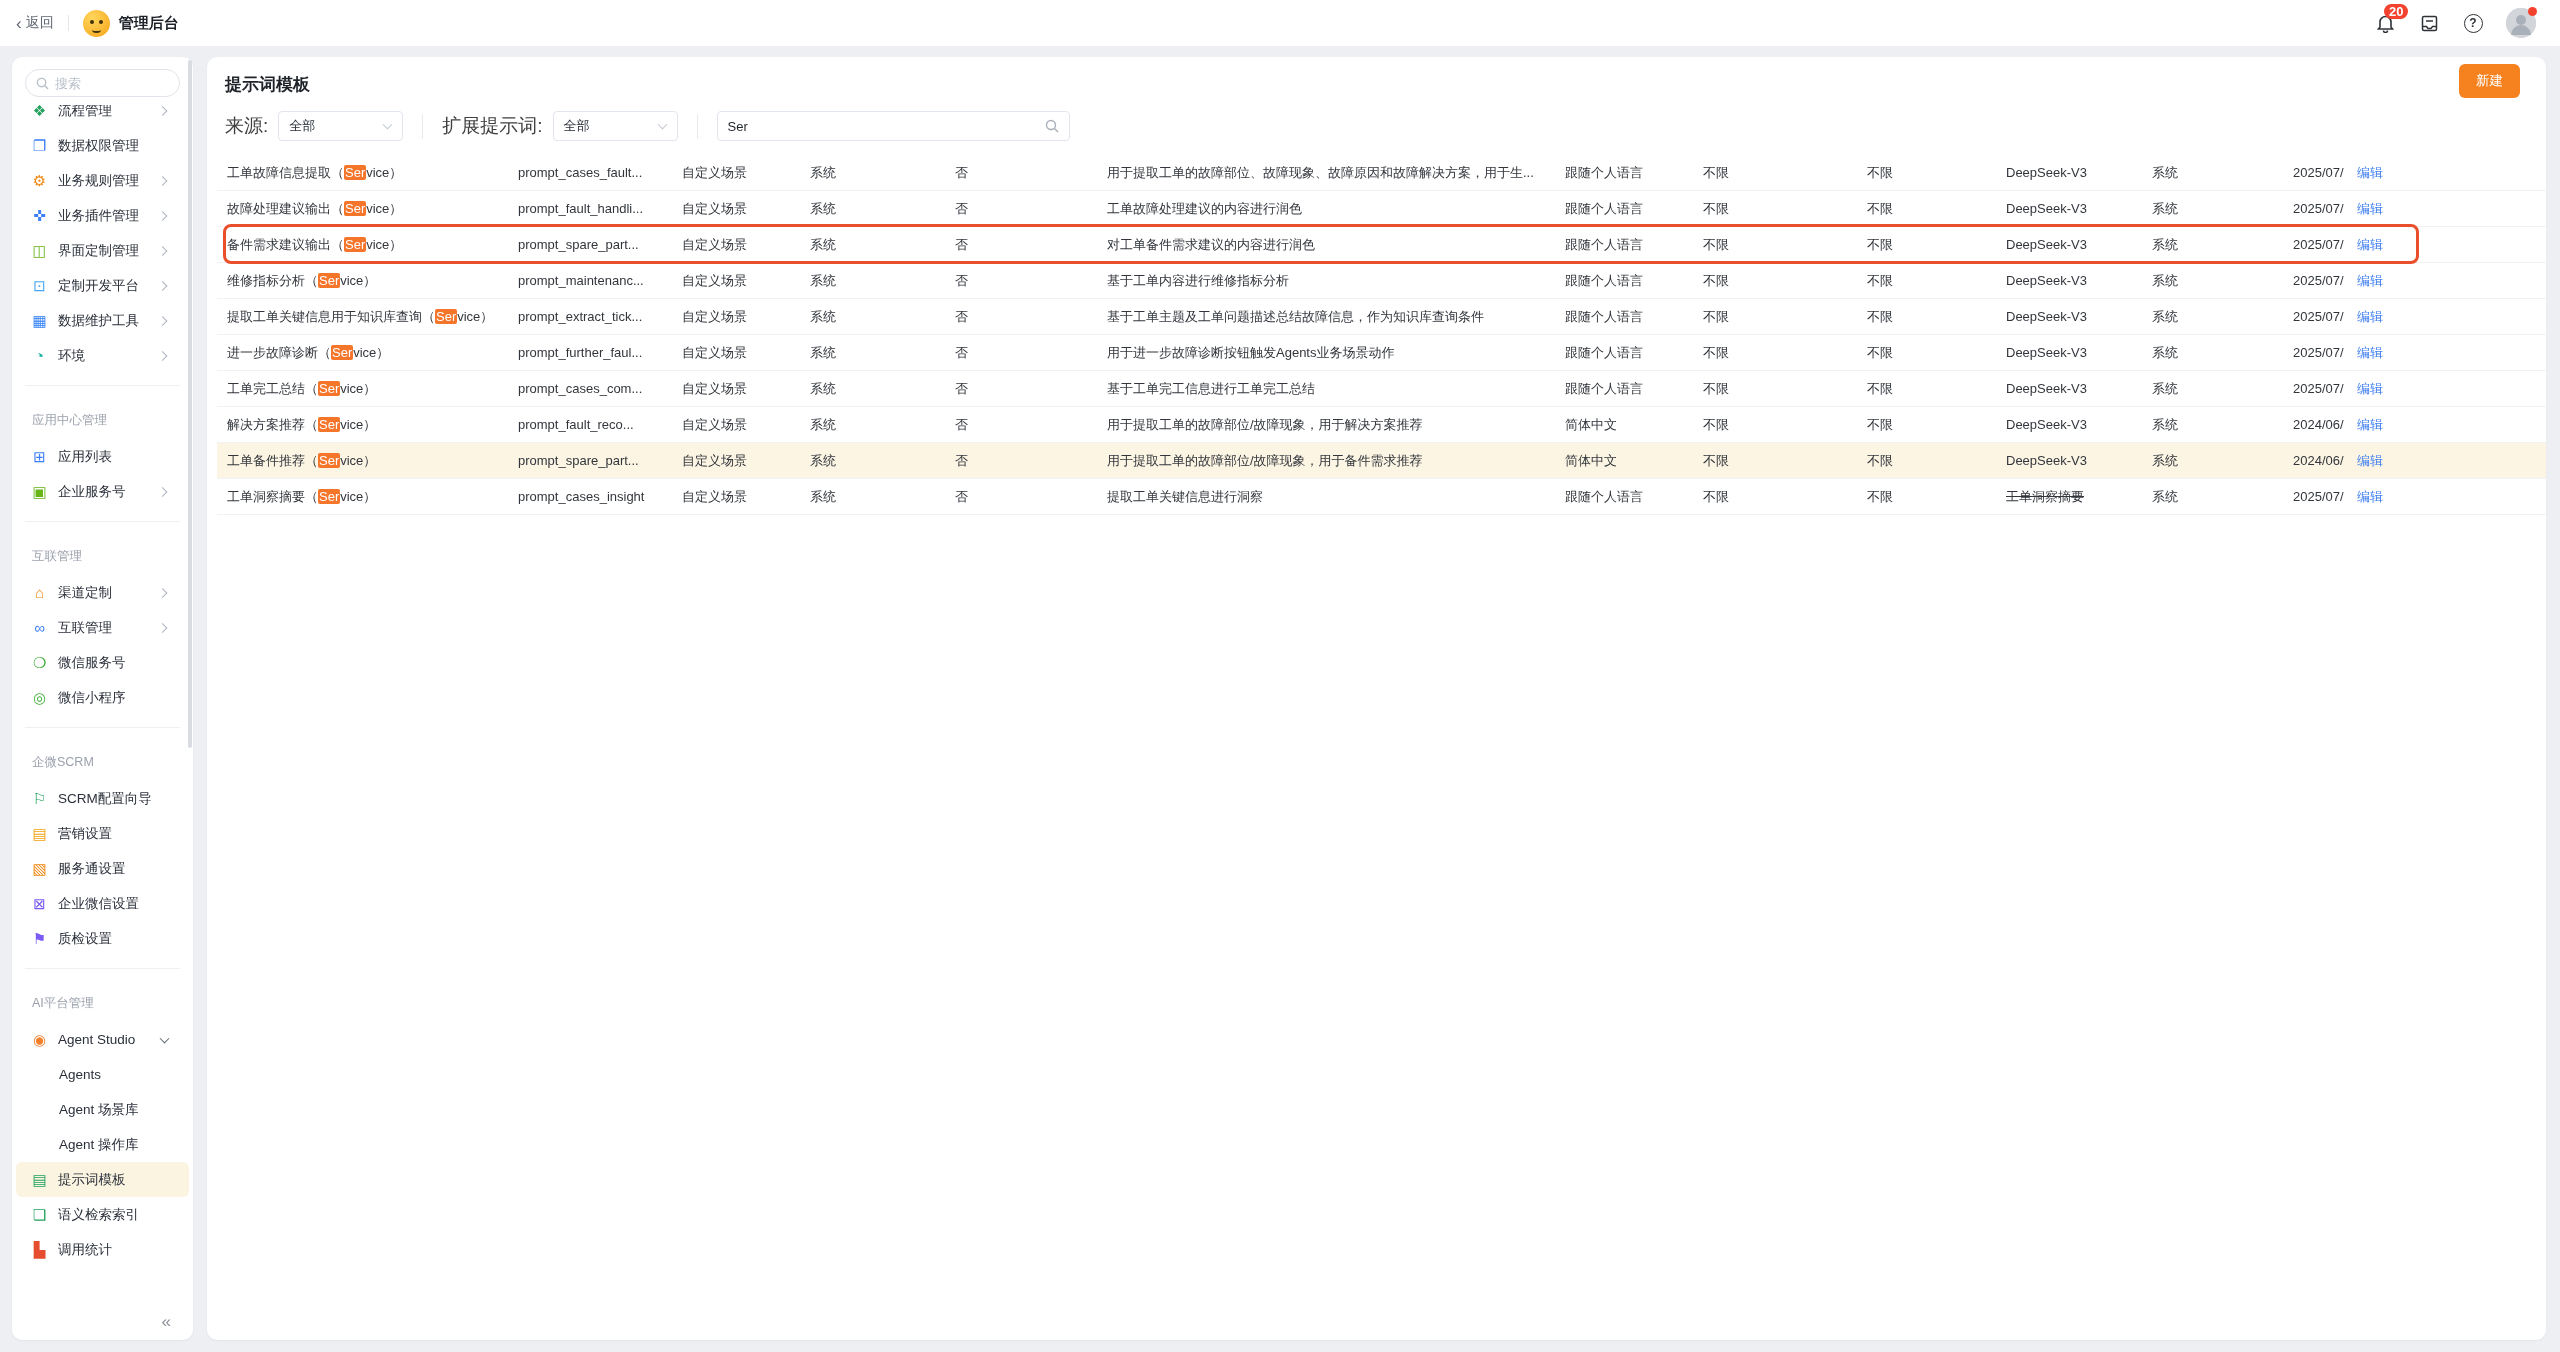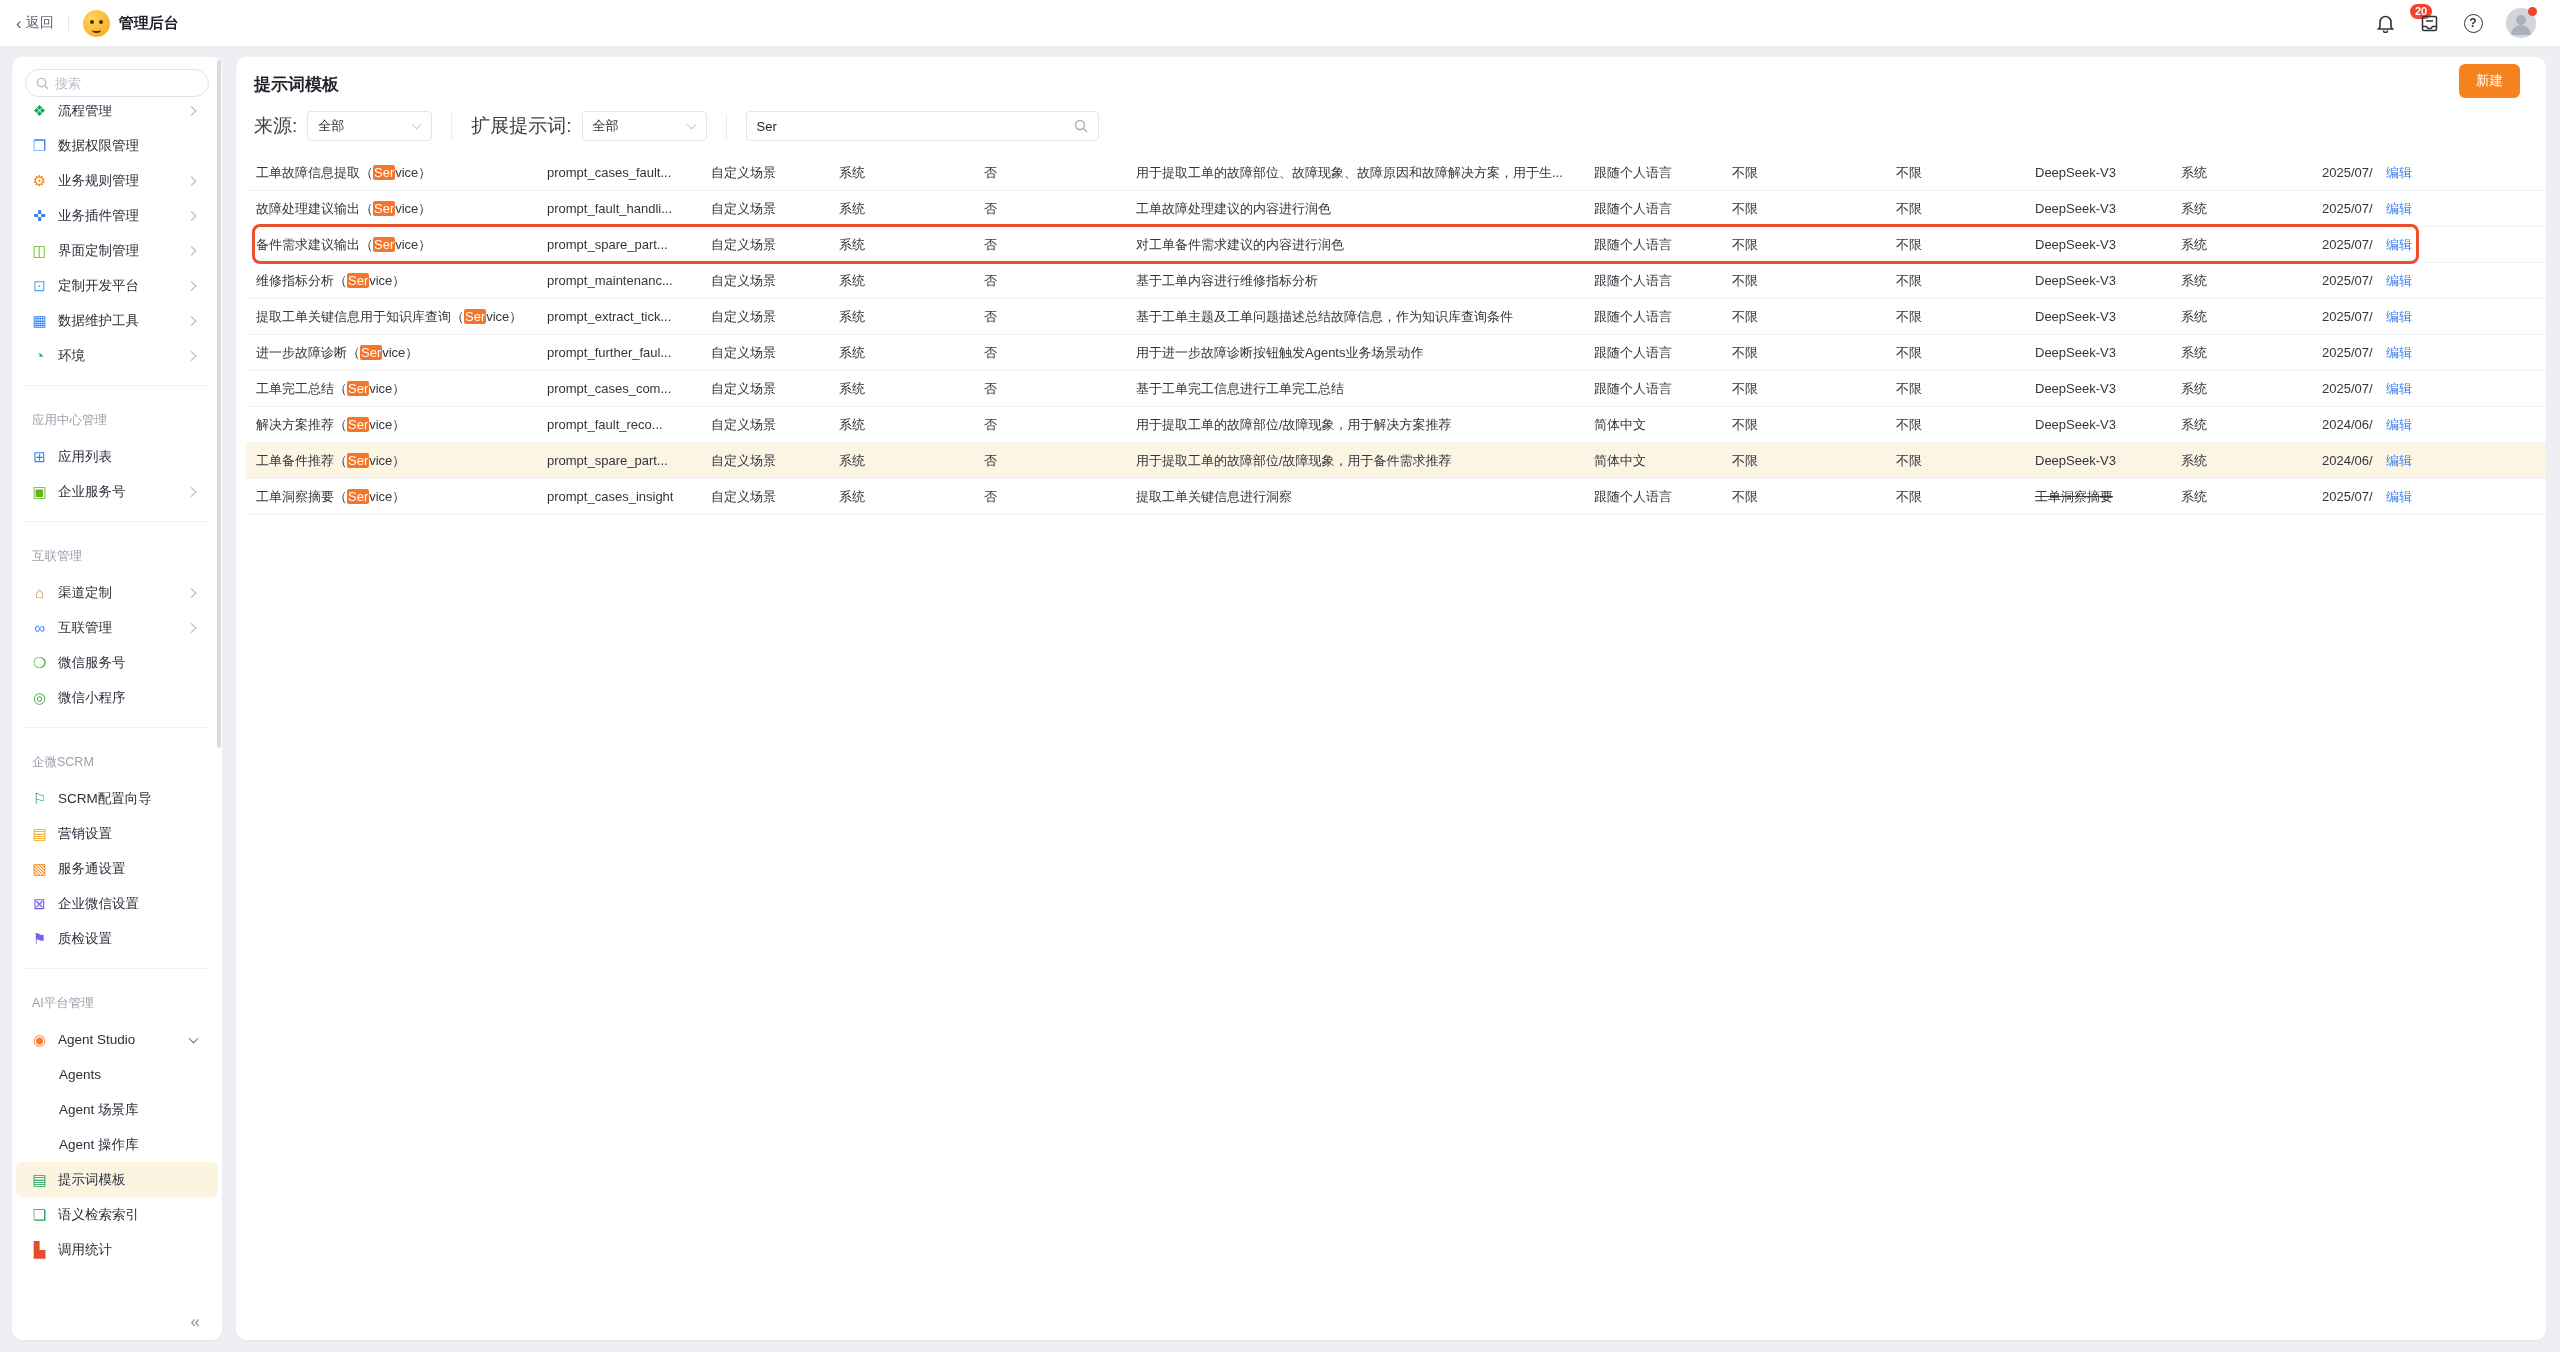--- a/index.html
+++ b/index.html
@@ -12,31 +12,31 @@
   .topbar { height:46px; background:#fff; display:flex; align-items:center; padding:0 24px 0 16px; }
   .back { display:flex; align-items:center; gap:4px; color:#5f6672; font-size:14px; cursor:pointer; }
   .back .chev { font-size:17px; line-height:1; }
   .tb-sep { width:1px; height:16px; background:#e3e6ea; margin:0 14px; }
   .logo { width:27px; height:27px; border-radius:50%; background:radial-gradient(circle at 35% 30%,#ffd65c,#f6a318); position:relative; margin-right:9px; }
   .logo:before { content:""; position:absolute; left:7px; top:10px; width:4px; height:4px; border-radius:50%; background:#41310b; box-shadow:9px 0 0 #41310b; }
   .logo:after { content:""; position:absolute; left:9px; top:17px; width:9px; height:4px; border-bottom:2px solid #41310b; border-radius:50%; }
   .apptitle { font-size:15px; font-weight:700; color:#1f2329; }
   .tb-right { margin-left:auto; display:flex; align-items:center; gap:22px; }
   .tb-ic { position:relative; width:22px; height:22px; display:flex; align-items:center; justify-content:center; cursor:pointer; color:#2f3338; }
-  .badge { position:absolute; top:-8px; left:10px; background:#f3422e; color:#fff; font-size:11px; font-weight:700;
-           border-radius:9px; padding:1px 5px; line-height:13px;margin-left:26px; }
+  .badge { position:absolute; top:-8px; left:10px; background:#f3422e; color:#fff; font-size:13px; font-weight:700;
+           border-radius:9px; padding:1px 5px; line-height:13px; }
   .help-circ { width:19px; height:19px; border:1.6px solid #2f3338; border-radius:50%; display:flex; align-items:center; justify-content:center; font-size:12px; font-weight:700; }
   .avatar { width:30px; height:30px; border-radius:50%; background:#d2d5da; position:relative; overflow:visible; cursor:pointer; }
   .avatar svg { position:absolute; left:0; top:0; }
   .avatar .dot { position:absolute; right:-1px; top:-1px; width:9px; height:9px; background:#f3422e; border-radius:50%; }
   
   .wrap { display:flex; padding:11px 14px 12px 12px; gap:14px; height:1306px; }
   .card { background:#fff; border-radius:10px; box-shadow:0 1px 2px rgba(20,30,50,.05); }
   
-  .sidebar { width:210px; position:relative; padding:12px 0 34px 0; display:flex; flex-direction:column; }
+  .sidebar { width:181px; position:relative; padding:12px 0 34px 0; display:flex; flex-direction:column; }
   .sb-search { margin:0 13px 8px 13px; height:28px; border:1px solid #e0e4ea; border-radius:15px; display:flex; align-items:center; padding:0 10px; gap:6px; background:#fff; }
   .sb-search svg { flex:none; }
   .sb-search input { border:none; outline:none; width:100%; font-size:13px; color:#2a2f3a; background:transparent; font-family:inherit; }
   .sb-search input::placeholder { color:#b9bfc9; }
   .nav { flex:1; overflow:hidden; position:relative; }
   .nav-item { height:35px; display:flex; align-items:center; padding:0 26px 0 19px; position:relative; cursor:pointer; }
   .nav-item.clip { margin-top:-12px; }
   .nav-item .ic { width:17px; font-size:15px; line-height:1; margin-right:10px; text-align:center; flex:none; }
   .nav-item .lb { font-size:13.5px; color:#2a2f3a; white-space:nowrap; }
   .nav-item.sub { padding-left:47px; }

